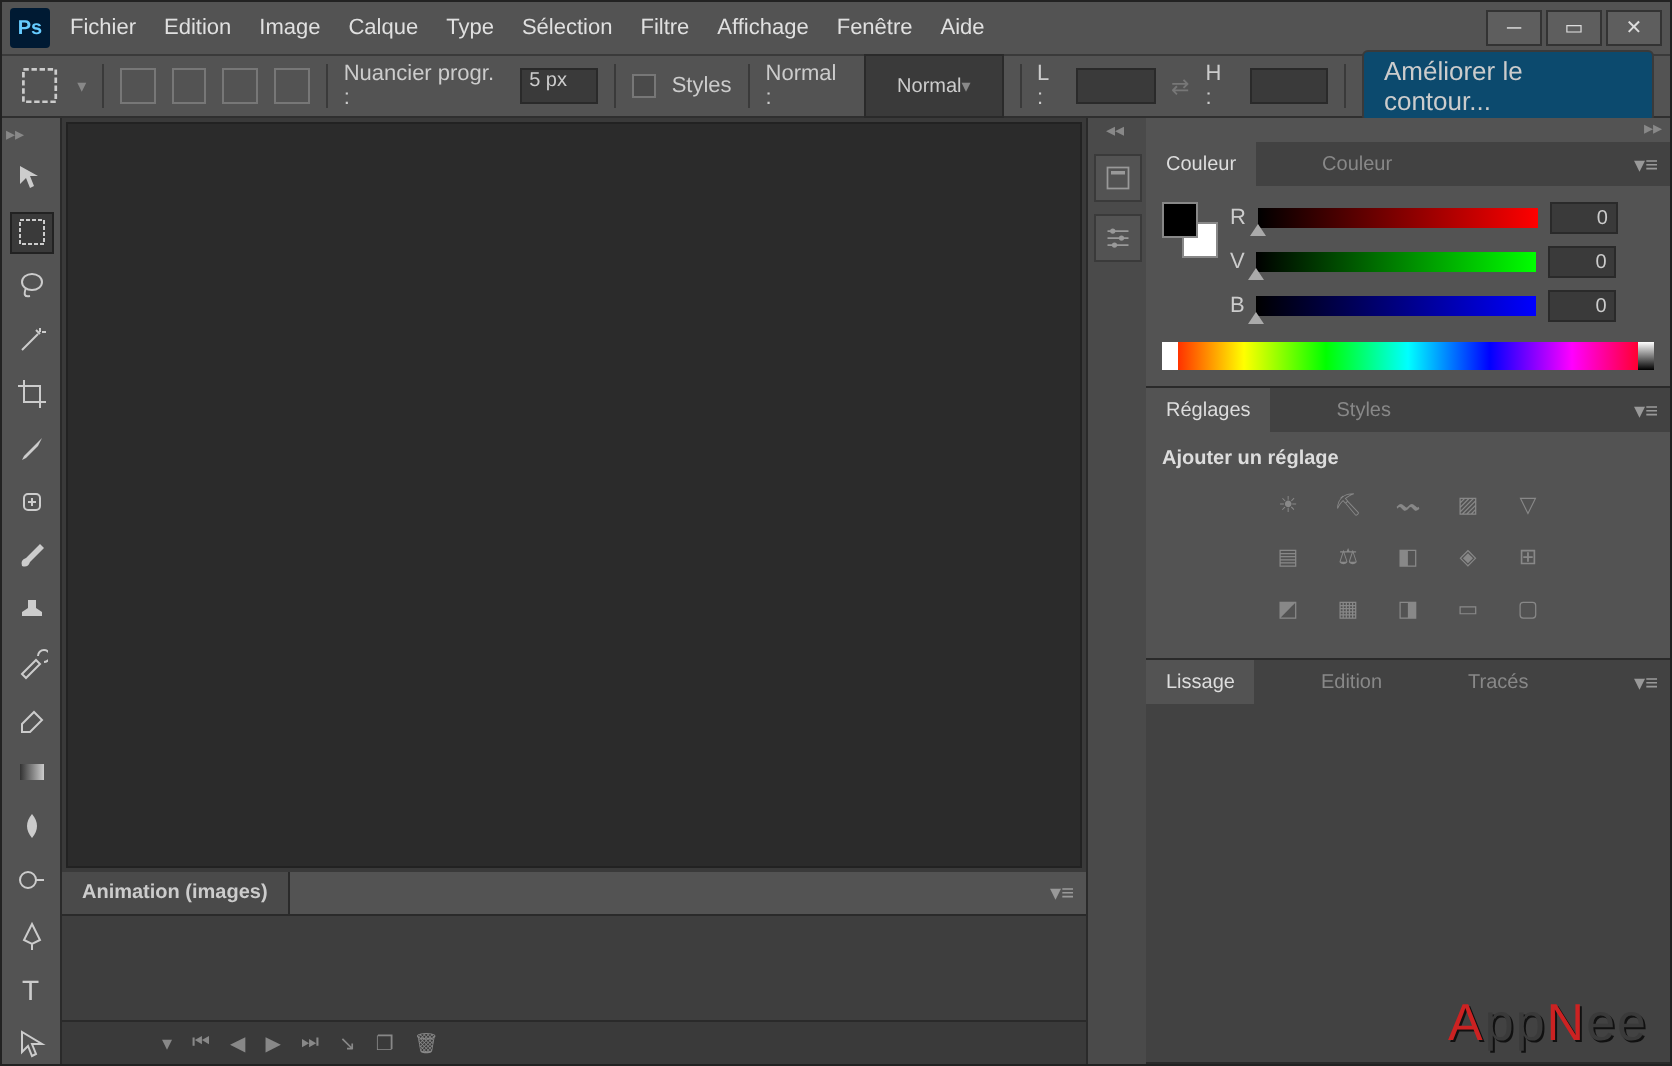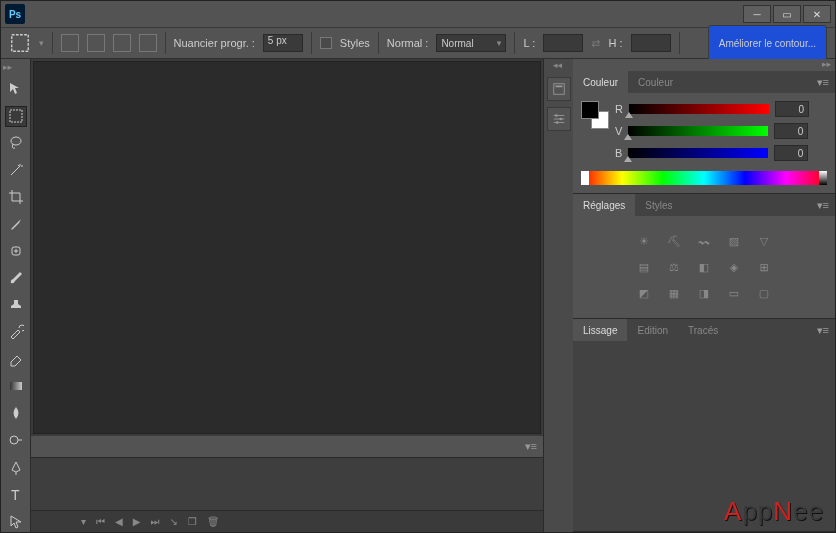--- a/index.html
+++ b/index.html
@@ -14,22 +14,22 @@
 .win-btn { width: 28px; height: 18px; background: #5e5e5e; border: 1px solid #333; display: flex; align-items: center; justify-content: center; color: #ddd; font-size: 10px; }
 
 
 .optionsbar { height: 32px; background: #535353; border-top: 1px solid #3a3a3a; border-bottom: 1px solid #2f2f2f; display: flex; align-items: center; padding: 0 8px; gap: 8px; }
 .opt-tool { width: 22px; height: 22px; display: flex; align-items: center; justify-content: center; }
 .opt-sep { width: 1px; height: 22px; background: #3a3a3a; }
 .opt-icon { width: 18px; height: 18px; border: 1px solid #777; }
 .opt-label { color: #ccc; }
 .opt-input { width: 40px; height: 18px; background: #3a3a3a; border: 1px solid #2a2a2a; color: #ccc; padding: 0 4px; font-size: 10px; }
 .opt-check { width: 12px; height: 12px; border: 1px solid #777; background: #4a4a4a; }
-.opt-select { width: 70px; height: 18px; background: #3a3a3a; border: 1px solid #2a2a2a; color: #ccc; display: flex; align-items: center; justify-content: space-between; padding: 0 4px; font-size: 10px; }
-.opt-btn { height: 36px; padding: 0 10px; background: #1d4ed8; border: 1px solid #3a3a3a; border-radius: 3px; color: #ccc; font-size: 10px; display: flex; align-items: center; }
+.opt-select { width: 70px; height: 32px; background: #3a3a3a; border: 1px solid #2a2a2a; color: #ccc; display: flex; align-items: center; justify-content: space-between; padding: 0 16px; font-size: 10px; }
+.opt-btn { height: 36px; padding: 0 10px; background: #0c4a6e; border: 1px solid #3a3a3a; border-radius: 3px; color: #ccc; font-size: 13px; display: flex; align-items: center; }
 
 
 .mainrow { display: flex; height: calc(100% - 58px); }
 .collapse-header { width: 100%; height: 12px; display: flex; align-items: center; justify-content: flex-end; padding-right: 2px; }
 .chev { color: #888; font-size: 9px; }
 
 .toolbox { width: 30px; background: #535353; display: flex; flex-direction: column; align-items: center; padding-top: 2px; gap: 6px; border-right: 1px solid #2a2a2a; }
 .toolbox .collapse-header { justify-content: flex-start; padding-left: 2px; }
 .tool { width: 22px; height: 22px; display: flex; align-items: center; justify-content: center; color: #ccc; }
 .tool.active { background: #3a3a3a; border: 1px solid #222; }
@@ -45,21 +45,21 @@
 .anim-foot .ctrl { color: #888; font-size: 10px; }
 .panel-menu { margin-left: auto; padding: 0 6px; color: #999; display: flex; align-items: center; font-size: 11px; }
 
 .midstrip { width: 30px; background: #4a4a4a; display: flex; flex-direction: column; align-items: center; border-left:1px solid #2a2a2a; }
 .midstrip .collapse-header { justify-content: center; }
 .mid-icon { width: 24px; height: 24px; margin-top: 6px; background: #535353; border: 1px solid #3a3a3a; display: flex; align-items: center; justify-content: center; }
 
 .panels { width: 262px; background: #535353; display: flex; flex-direction: column; }
 .pcollapse { height: 12px; display:flex; justify-content:flex-end; padding-right:4px;}
 .panel { background: #535353; border-bottom: 1px solid #2a2a2a; }
-.panel-tabs { height: 22px; display: flex; align-items: stretch; background: #424242; }
+.panel-tabs { height: 22px; display: flex; align-items: stretch; background: #424242; gap: 23px; }
 .ptab { padding: 0 10px; display: flex; align-items: center; color: #888; font-size: 10px; }
 .ptab.active { background: #535353; color: #ddd; }
 .panel-body { padding: 8px; }
 
 
 .swatch-pair { position: relative; width: 28px; height: 28px; margin-right: 6px; }
 .sw { width: 18px; height: 18px; position: absolute; border: 1px solid #888; }
 .sw.front { top: 0; left: 0; background: #000; z-index: 2; }
 .sw.back { bottom: 0; right: 0; background: #fff; }
 .color-row { display: flex; align-items: center; gap: 6px; margin-bottom: 6px; }
@@ -82,20 +82,32 @@
 .layers-body { height: 158px; background: #424242; }
 
 .watermark { position: absolute; right: 12px; bottom: 6px; font-family: Georgia, serif; font-size: 26px; color:#3a3a3a; text-shadow: 1px 1px #111; letter-spacing:1px;}
 .watermark .cap { color: #c22; }
 </style>
 </head>
 <body>
 
 <div class="titlebar">
   <div class="ps-logo">Ps</div>
+  <div class="menu-items">
+    <span>Fichier</span>
+    <span>Edition</span>
+    <span>Image</span>
+    <span>Calque</span>
+    <span>Type</span>
+    <span>Sélection</span>
+    <span>Filtre</span>
+    <span>Affichage</span>
+    <span>Fenêtre</span>
+    <span>Aide</span>
+  </div>
   <div class="win-controls">
     <div class="win-btn">─</div>
     <div class="win-btn">▭</div>
     <div class="win-btn">✕</div>
   </div>
 </div>
 
 <div class="optionsbar">
   <div class="opt-tool">
       <svg viewBox="0 0 16 16">
@@ -229,20 +241,21 @@
         <svg viewBox="0 0 16 16">
           <path d="M3 2 L3 12 L6 9 L8 14 L10 13 L8 8 L13 8 Z" fill="none" stroke="#ccc"></path>
         </svg>
       </div>
   </div>
 
   <div class="canvas-col">
     <div class="canvas"></div>
     <div class="anim-panel">
       <div class="anim-tab">
+        <div class="tab">Animation (images)</div>
         <div class="panel-menu">▾≡</div>
       </div>
       <div class="anim-body"></div>
       <div class="anim-foot">
         <span class="ctrl">▾</span>
         <span class="ctrl">⏮</span>
         <span class="ctrl">◀</span>
         <span class="ctrl">▶</span>
         <span class="ctrl">⏭</span>
         <span class="ctrl">↘</span>
@@ -317,20 +330,21 @@
       </div>
     </div>
 
     <div class="panel">
       <div class="panel-tabs">
         <div class="ptab active">Réglages</div>
         <div class="ptab">Styles</div>
         <div class="panel-menu">▾≡</div>
       </div>
       <div class="panel-body">
+        <div class="adj-title">Ajouter un réglage</div>
         <div class="adj-row">
           <div class="adj-icon">☀</div>
           <div class="adj-icon">⛏</div>
           <div class="adj-icon">〰</div>
           <div class="adj-icon">▨</div>
           <div class="adj-icon">▽</div>
         </div>
         <div class="adj-row">
           <div class="adj-icon">▤</div>
           <div class="adj-icon">⚖</div>

